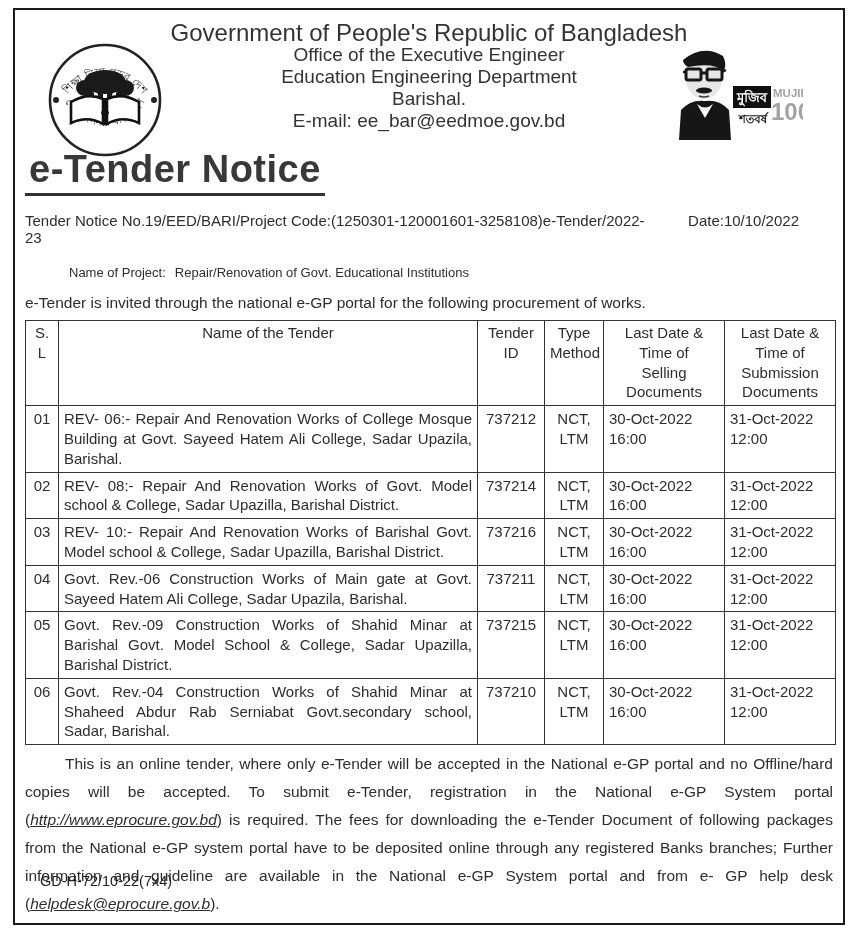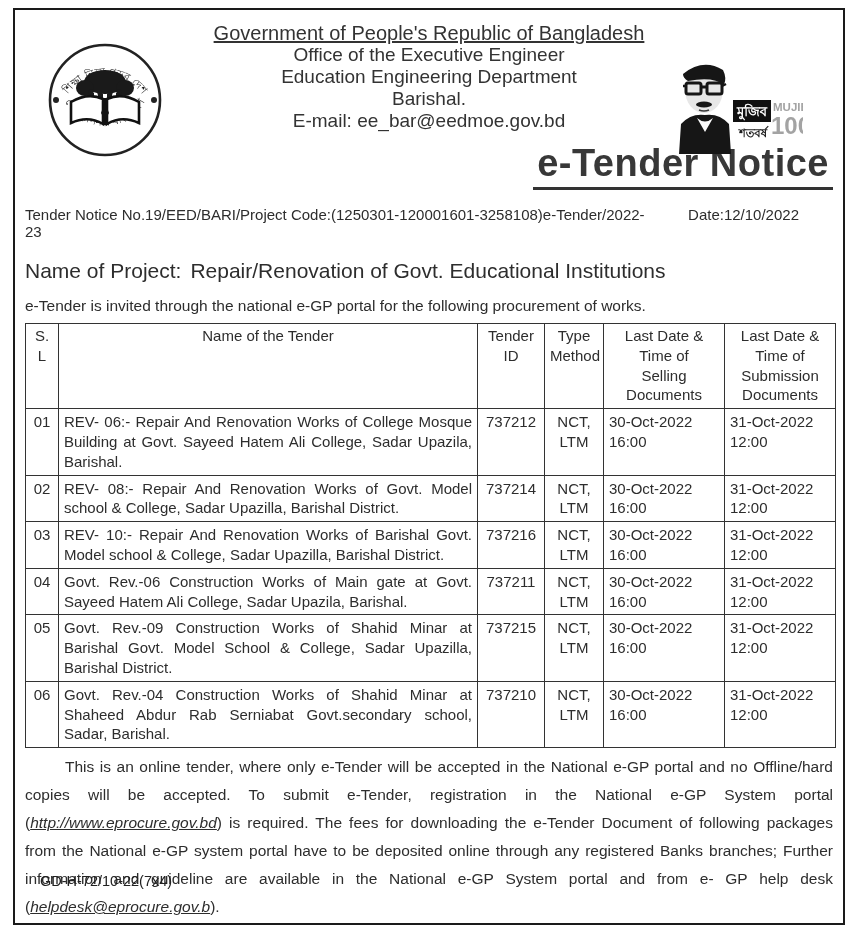--- a/index.html
+++ b/index.html
@@ -13,41 +13,41 @@
   }
   .frame {
     position: absolute;
     left: 13px; top: 8px; right: 20px; bottom: 7px;
     border: 2px solid #1a1a1a;
     padding: 12px 10px 6px 10px;
     box-sizing: border-box;
   }
   
   .org-block { text-align: center; line-height: 22px; color: #333; }
-  .org-line-0 { font-size: 20px; text-decoration: underline; }
+  .org-line-0 { font-size: 24px; }
   .org-line { font-size: 19px; }
-  .doc-title-wrap { text-align: right; margin-top: 10px; }
+  .doc-title-wrap { text-align: left; margin-top: 16px; }
   .doc-title {
     display: inline-block;
     font-size: 38px; font-weight: bold; color: #383838;
     border-bottom: 3px solid #333;
     padding: 0 4px 2px 4px;
     letter-spacing: 0.5px;
   }
   .logo-left { position: absolute; left: 30px; top: 28px; }
-  .logo-right { position: absolute; right: 40px; top: 48px; }
+  .logo-right { position: absolute; right: 40px; top: 34px; }
 
   
   .meta-row {
     display: flex; justify-content: space-between;
     margin-top: 16px; font-size: 15px; color: #2d2d2d;
     padding-right: 34px;
     gap: 28px;
   }
-  .project-row { margin-top: 19px; font-size: 21px; }
+  .project-row { margin-top: 19px; font-size: 13px; margin-left: 44px; }
   .project-name { margin-left: 9px; }
   .intro-row { margin-top: 14px; font-size: 15.5px; }
 
   
   table.tender {
     border-collapse: collapse;
     width: 810px;
     margin-top: 8px;
     table-layout: fixed;
   }
@@ -175,21 +175,21 @@
       <div class="org-line">Barishal.</div>
       <div class="org-line">E-mail: ee_bar@eedmoe.gov.bd</div>
     </div>
 
     <div class="doc-title-wrap">
       <span class="doc-title">e-Tender Notice</span>
     </div>
 
     <div class="meta-row">
       <span>Tender Notice No.19/EED/BARI/Project Code:(1250301-120001601-3258108)e-Tender/2022-23</span>
-      <span>Date:12/10/2022</span>
+      <span>Date:10/10/2022</span>
     </div>
 
     <div class="project-row">
       <span>Name of Project:</span><span class="project-name">Repair/Renovation of Govt. Educational Institutions</span>
     </div>
 
     <div class="intro-row">e-Tender is invited through the national e-GP portal for the following  procurement of works.</div>
 
     <table class="tender">
       <colgroup>

